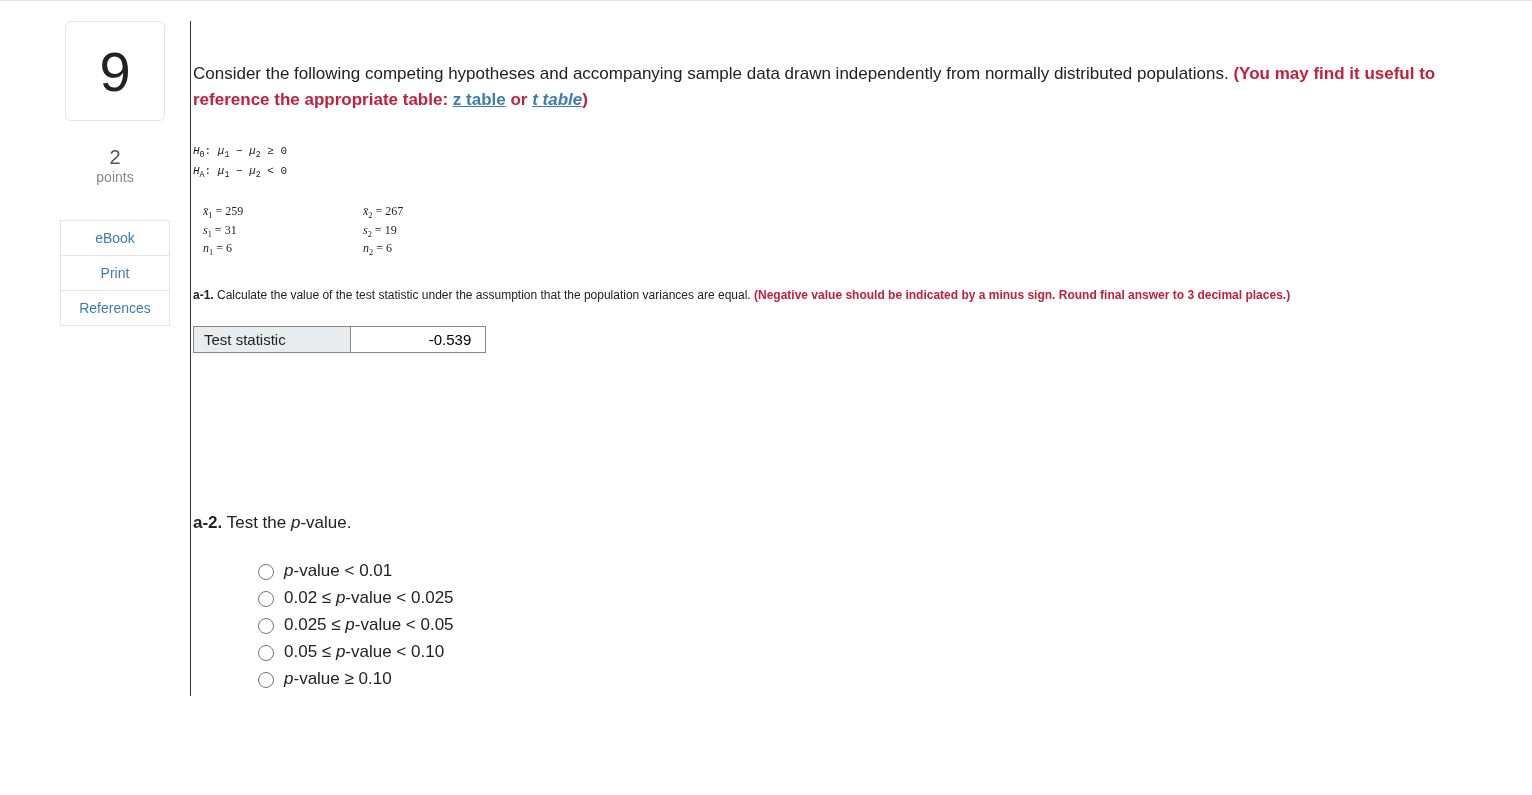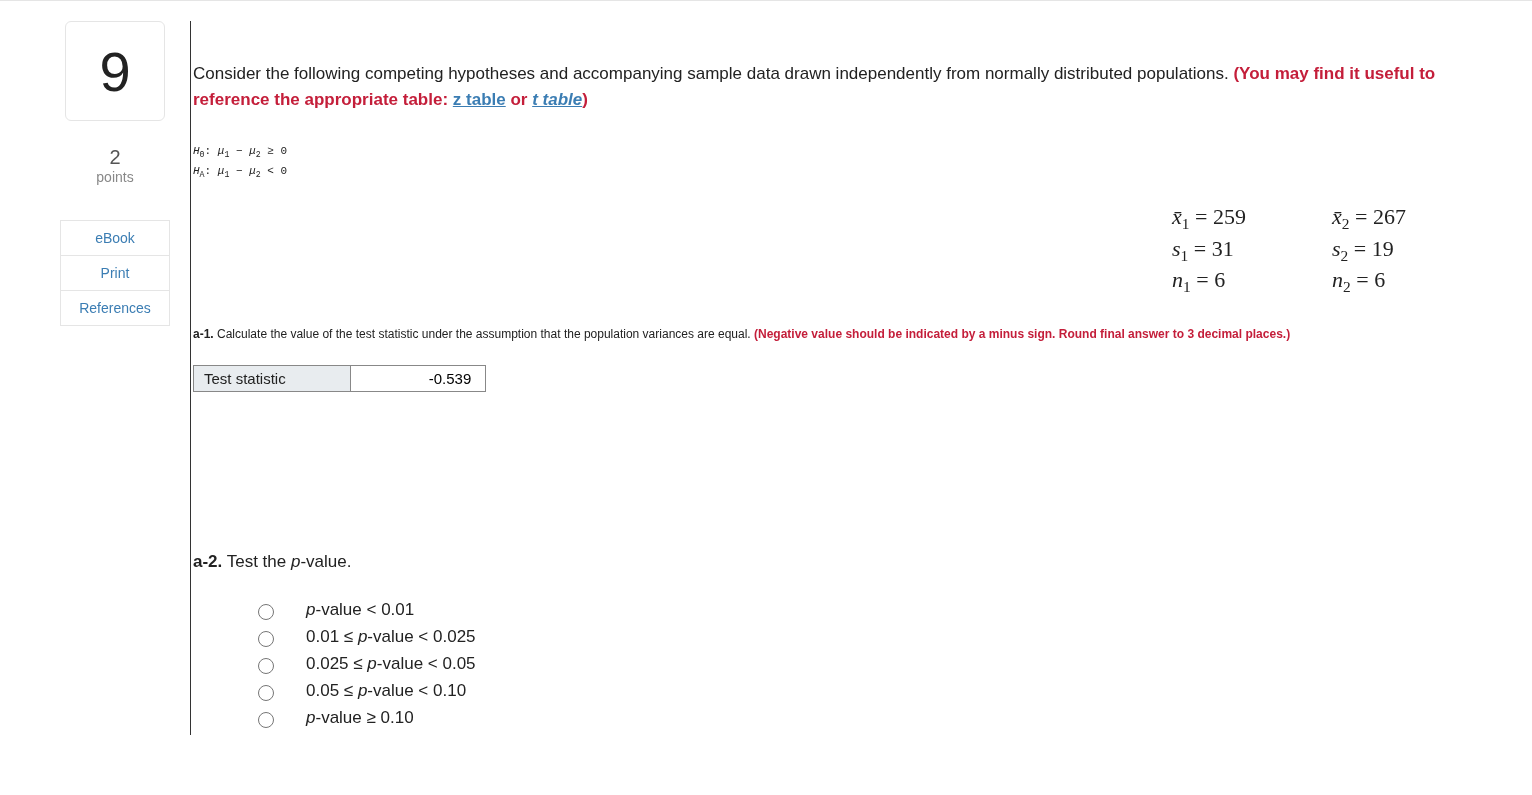--- a/index.html
+++ b/index.html
@@ -75,22 +75,21 @@
     font-size: 11px;
     margin: 30px 0 20px 0;
     line-height: 1.7;
   }
   .hyp i { font-style: italic; }
   .hyp sub { font-size: 0.75em; }
   .stats-row {
     display: flex;
     margin: 18px 0 26px 10px;
     font-family: "Times New Roman", serif;
-    font-size: 22px;
-    justify-content: flex-end;
+    font-size: 12px;
   }
   .stats-col { width: 160px; }
   .stats-col div { margin: 2px 0; }
   .it { font-style: italic; }
   .sub { font-size: 0.7em; vertical-align: sub; }
   .a1 { font-size: 12px; line-height: 1.5; margin: 14px 0 22px 0; }
   .answer-table {
     border-collapse: collapse;
     margin: 6px 0 160px 0;
   }
@@ -101,21 +100,21 @@
   }
   .answer-table td.label-cell { background: #e8ecef; width: 157px; }
   .answer-table td.input-cell { padding: 0; width: 135px; background: #fff; }
   .answer-input {
     width: 100%; height: 100%; border: none;
     padding: 4px 6px; text-align: center; font-size: 15px;
     font-family: inherit; outline: none; background: transparent; margin-left: 32px;
   }
   .a2 { font-size: 17px; margin: 10px 0 28px 0; }
   .options { margin-left: 60px; font-size: 17px; }
-  .opt { display: flex; align-items: flex-end; margin: 7px 0; gap: 22px; }
+  .opt { display: flex; align-items: flex-start; margin: 7px 0; }
   .opt input[type=radio] { width: 16px; height: 16px; margin-right: 10px; accent-color: #3b7db3; }
   .pval { font-style: italic; }
 </style>
 </head>
 <body>
 
 <div class="page">
   <div class="sidebar">
     <div class="qnum-box">
       <span>9</span>
@@ -172,21 +171,21 @@
       <b>a-2.</b><span> Test the </span><span class="pval">p</span><span>-value.</span>
     </p>
 
     <div class="options">
       <label class="opt">
         <input type="radio" name="pv" style="">
         <span><span></span><span class="pval">p</span><span>-value &lt; 0.01</span></span>
       </label>
       <label class="opt">
         <input type="radio" name="pv" style="">
-        <span><span>0.01 ≤ </span><span class="pval">p</span><span>-value &lt; 0.025</span></span>
+        <span><span>0.02 ≤ </span><span class="pval">p</span><span>-value &lt; 0.025</span></span>
       </label>
       <label class="opt">
         <input type="radio" name="pv" style="">
         <span><span>0.025 ≤ </span><span class="pval">p</span><span>-value &lt; 0.05</span></span>
       </label>
       <label class="opt">
         <input type="radio" name="pv" style="">
         <span><span>0.05 ≤ </span><span class="pval">p</span><span>-value &lt; 0.10</span></span>
       </label>
       <label class="opt">

